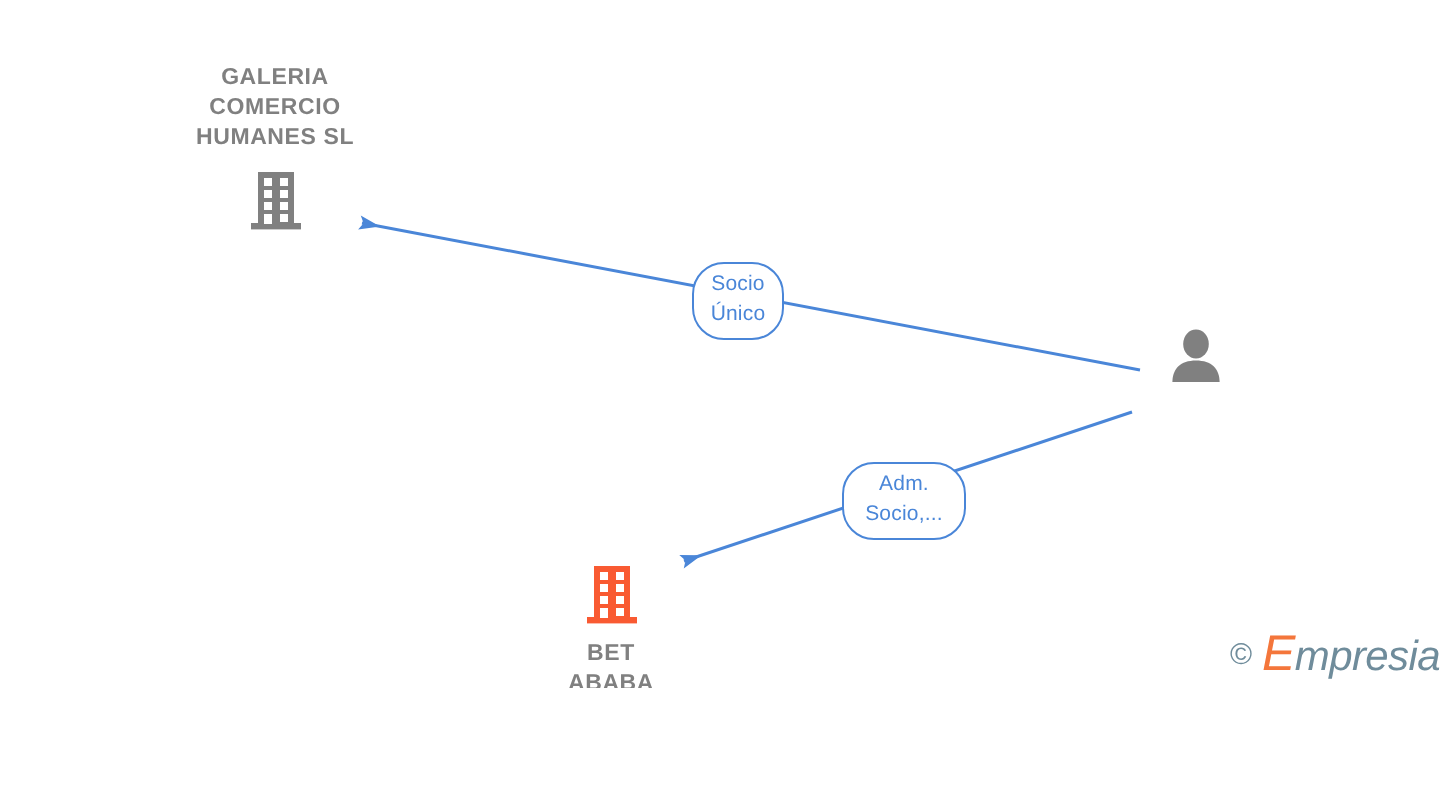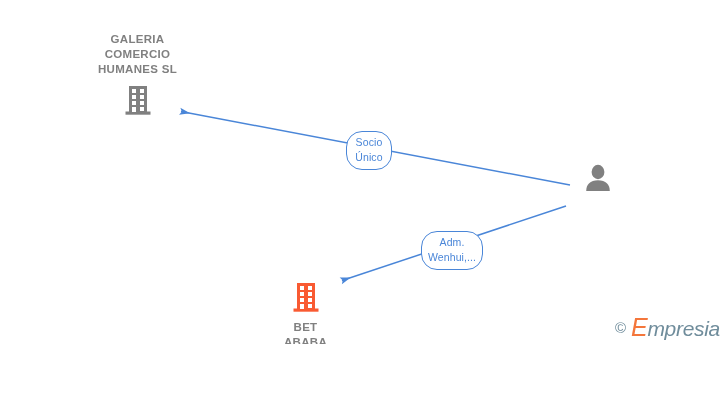--- a/index.html
+++ b/index.html
@@ -163,20 +163,20 @@
 
         <path d="M17,16.2 C 9.2,16.2 5.2,20.4 5.2,27 L 28.8,27 C 28.8,20.4 24.8,16.2 17,16.2 Z" fill="#808080"></path>
       </svg>
     </div>
   </div>
 
   <div class="edge-chip" style="left:346px; top:131px; width:46px;">Socio
 Único</div>
 
   <div class="edge-chip" style="left:421px; top:231px; width:62px;">Adm.
-Wenhui,...</div>
+Socio,...</div>
 
   <div id="watermark">
     <span class="copy">©</span>
     <span class="mark"><span class="e">E</span><span>mpresia</span></span>
   </div>
 
 </div>
 
 </body></html>

